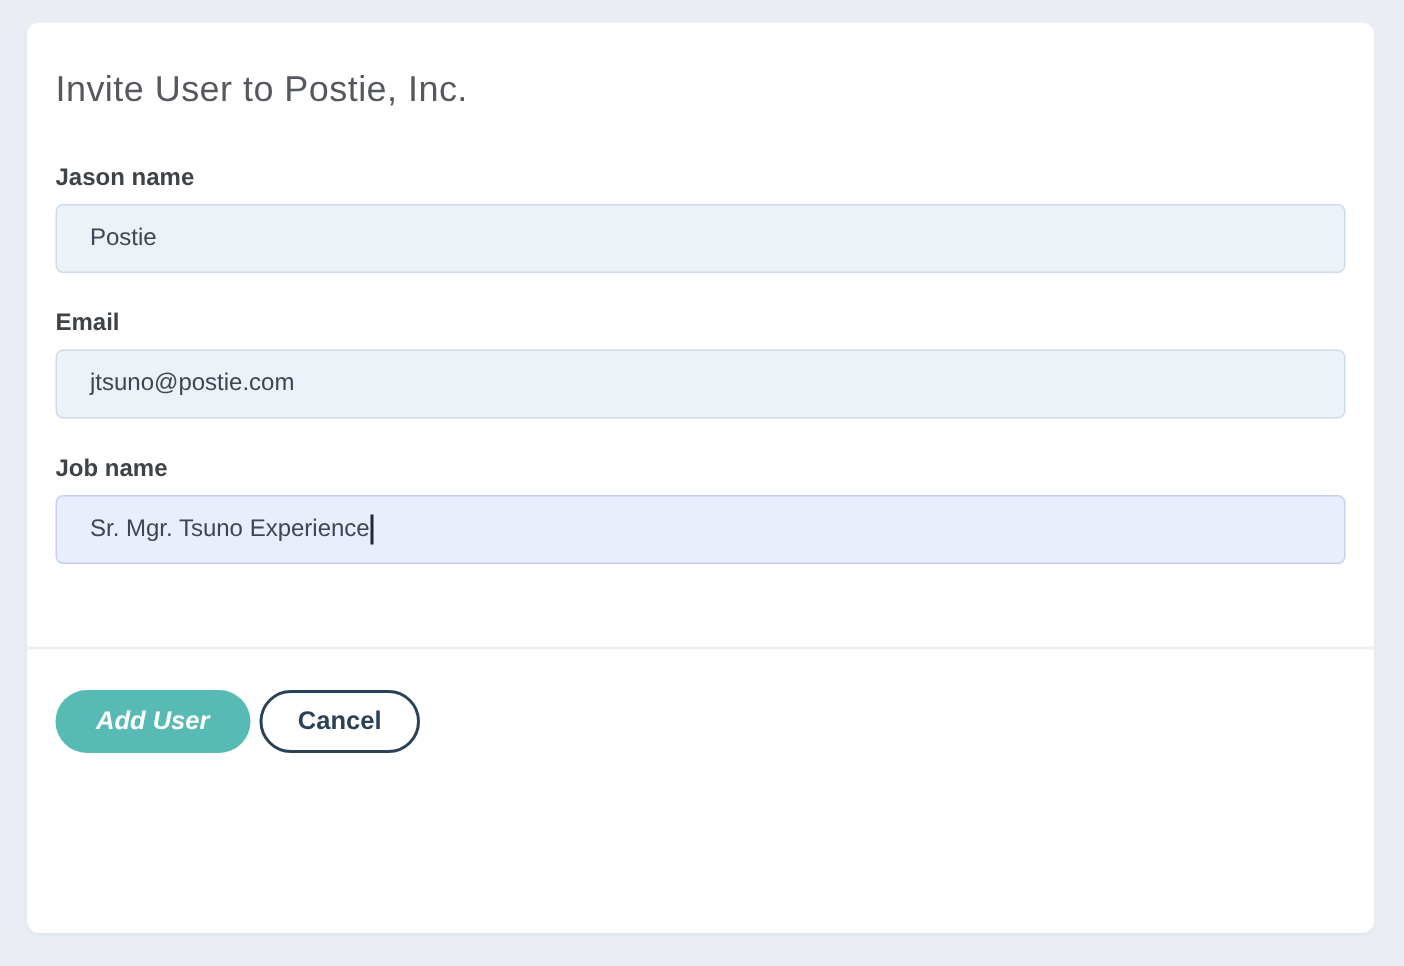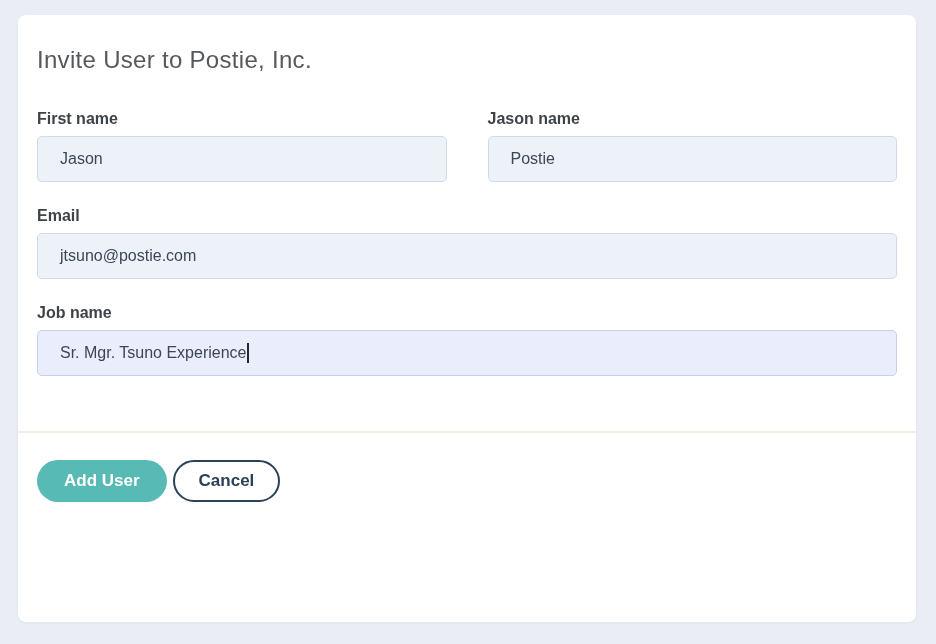--- a/index.html
+++ b/index.html
@@ -143,43 +143,38 @@
     align-items: center;
     justify-content: center;
     cursor: pointer;
   }
 
   .btn-primary {
     background: var(--accent-teal, #58bab4);
     color: #ffffff;
     border: none;
     padding: 16px 27px;
+    font-style: italic;
   }
 
   .btn-secondary {
     background: #ffffff;
     color: var(--navy, #2a4158);
     border: 2px solid var(--navy, #2a4158);
     padding: 0 24px;
   }
 </style>
 </head>
 <body>
 
 <div class="card">
 
   <h1 class="title">Invite User to Postie, Inc.</h1>
 
   <div class="row">
-    <div class="col">
-      <label class="field-label">First name</label>
-      <div class="input" role="textbox">
-        <span>Jason</span>
-      </div>
-    </div>
     <div class="col">
       <label class="field-label">Jason name</label>
       <div class="input" role="textbox">
         <span>Postie</span>
       </div>
     </div>
   </div>
 
   <div class="field">
     <label class="field-label">Email</label>

